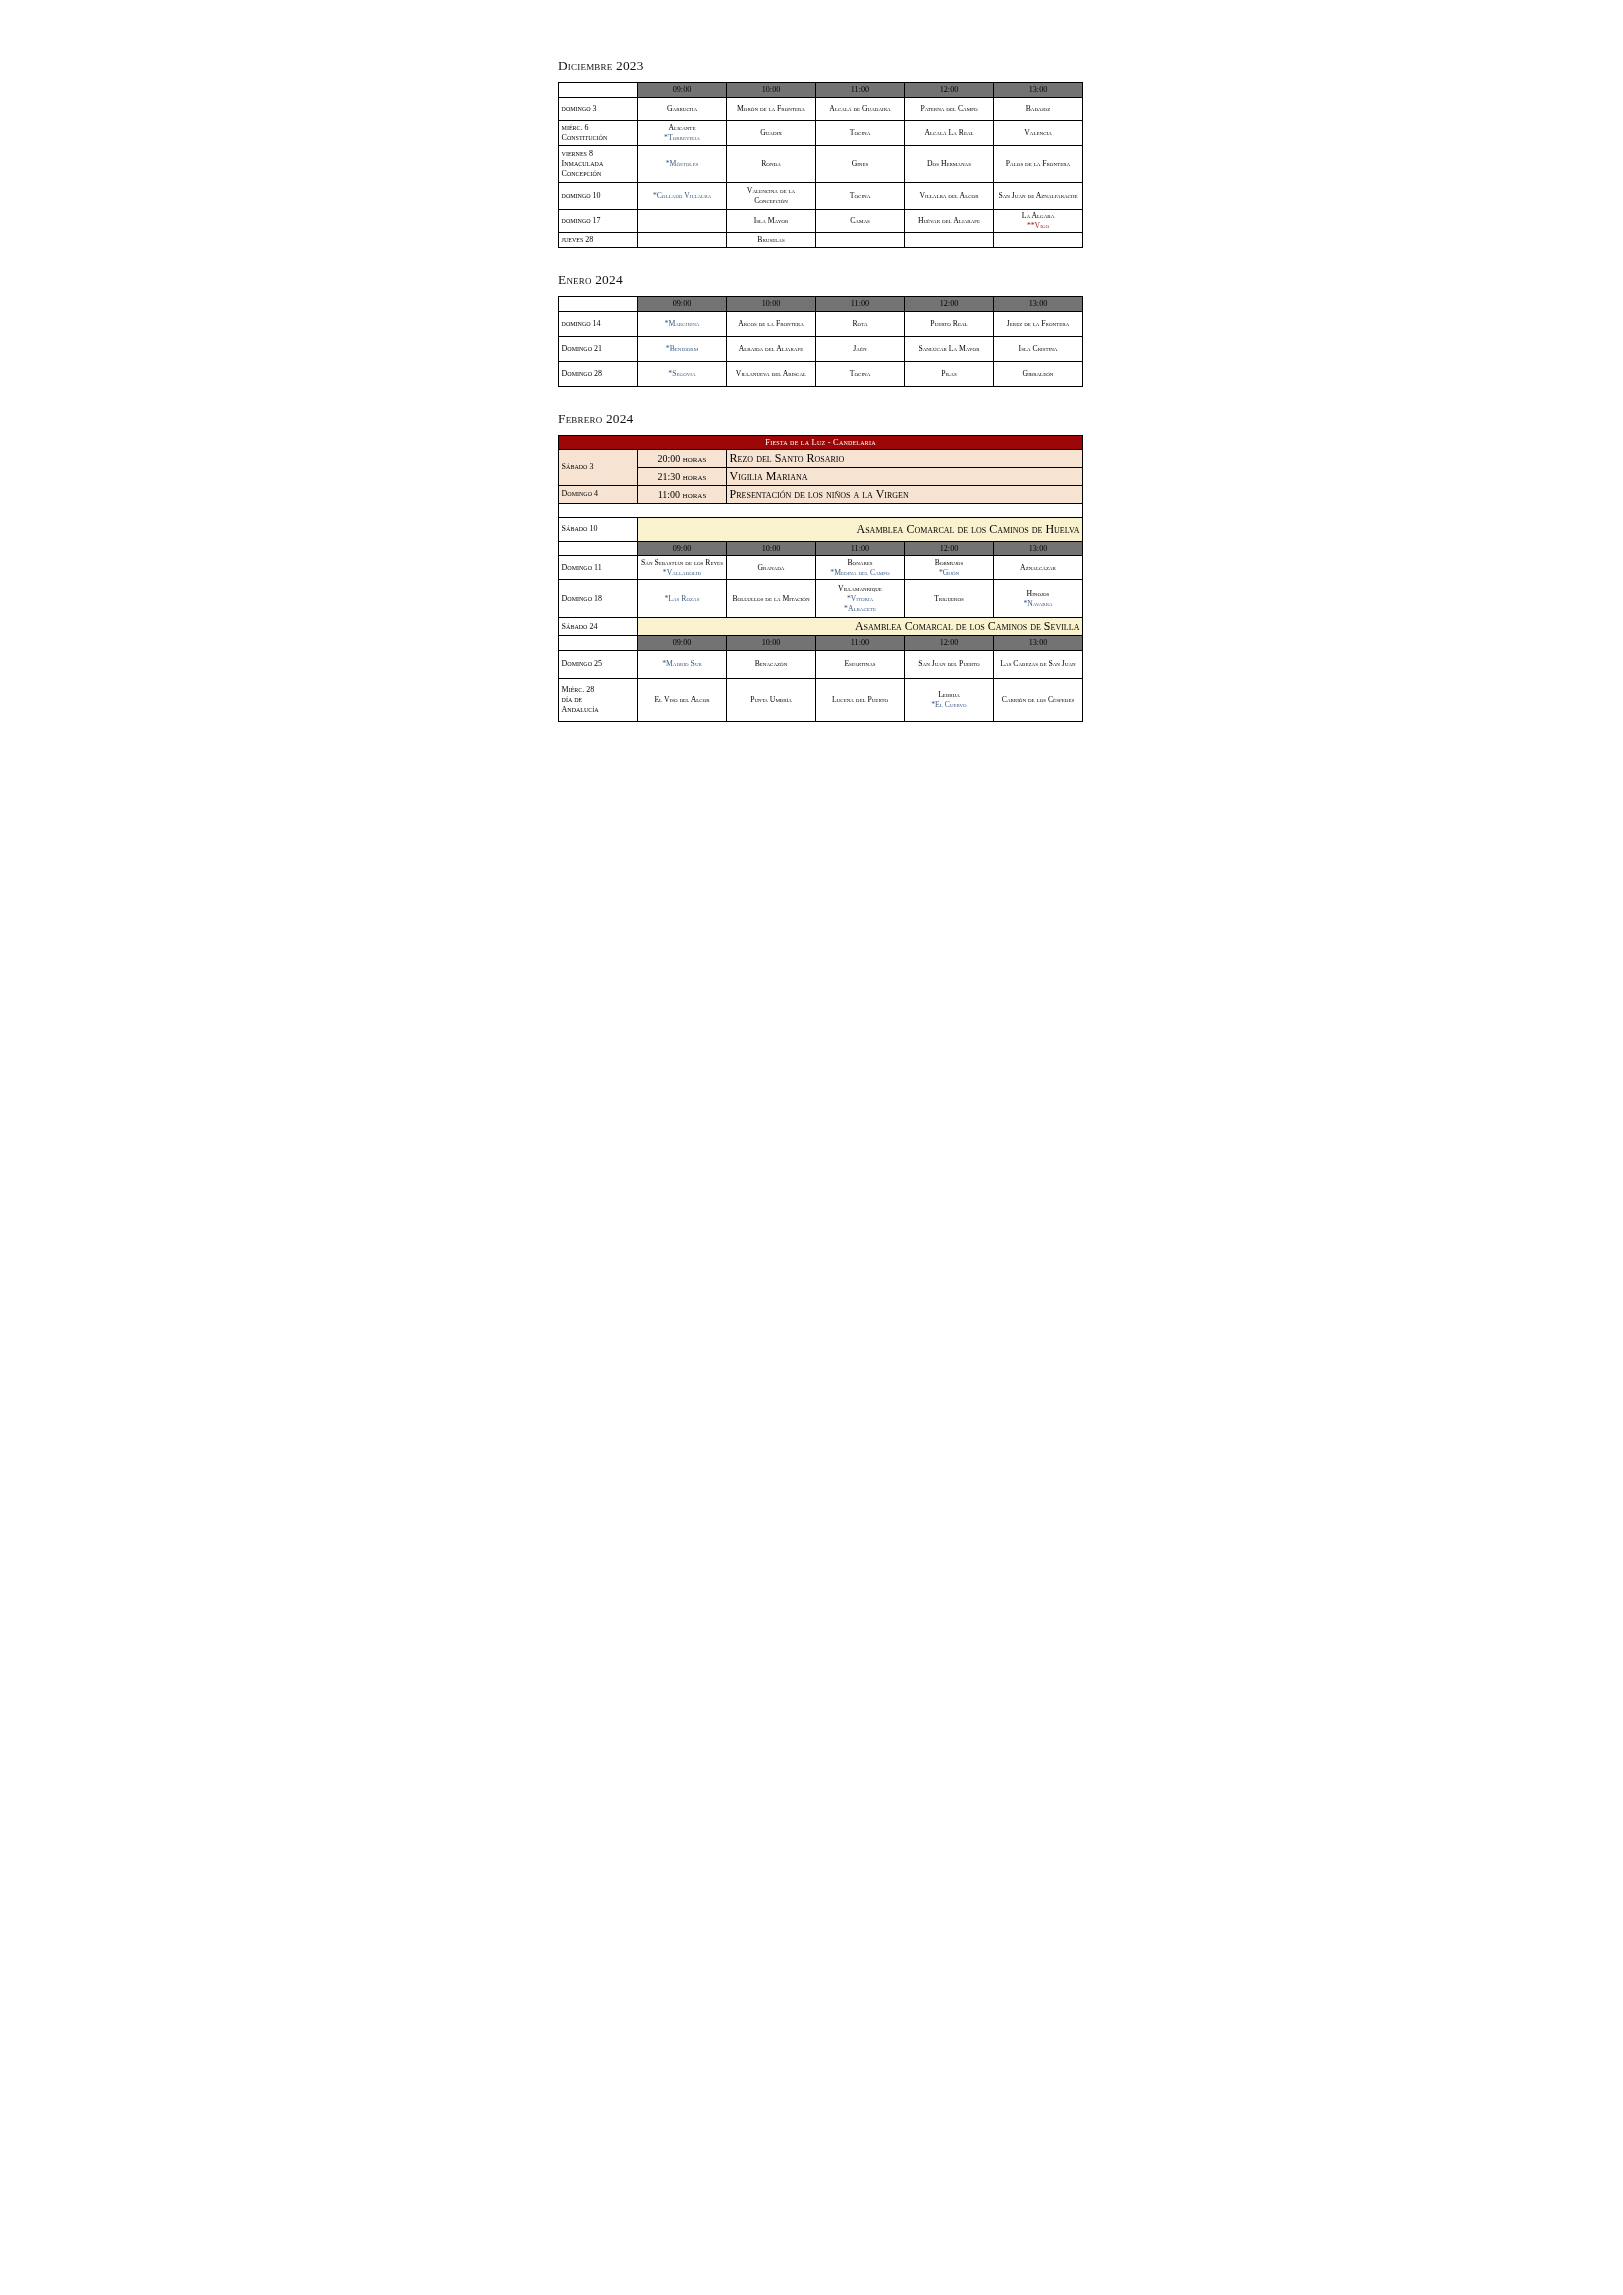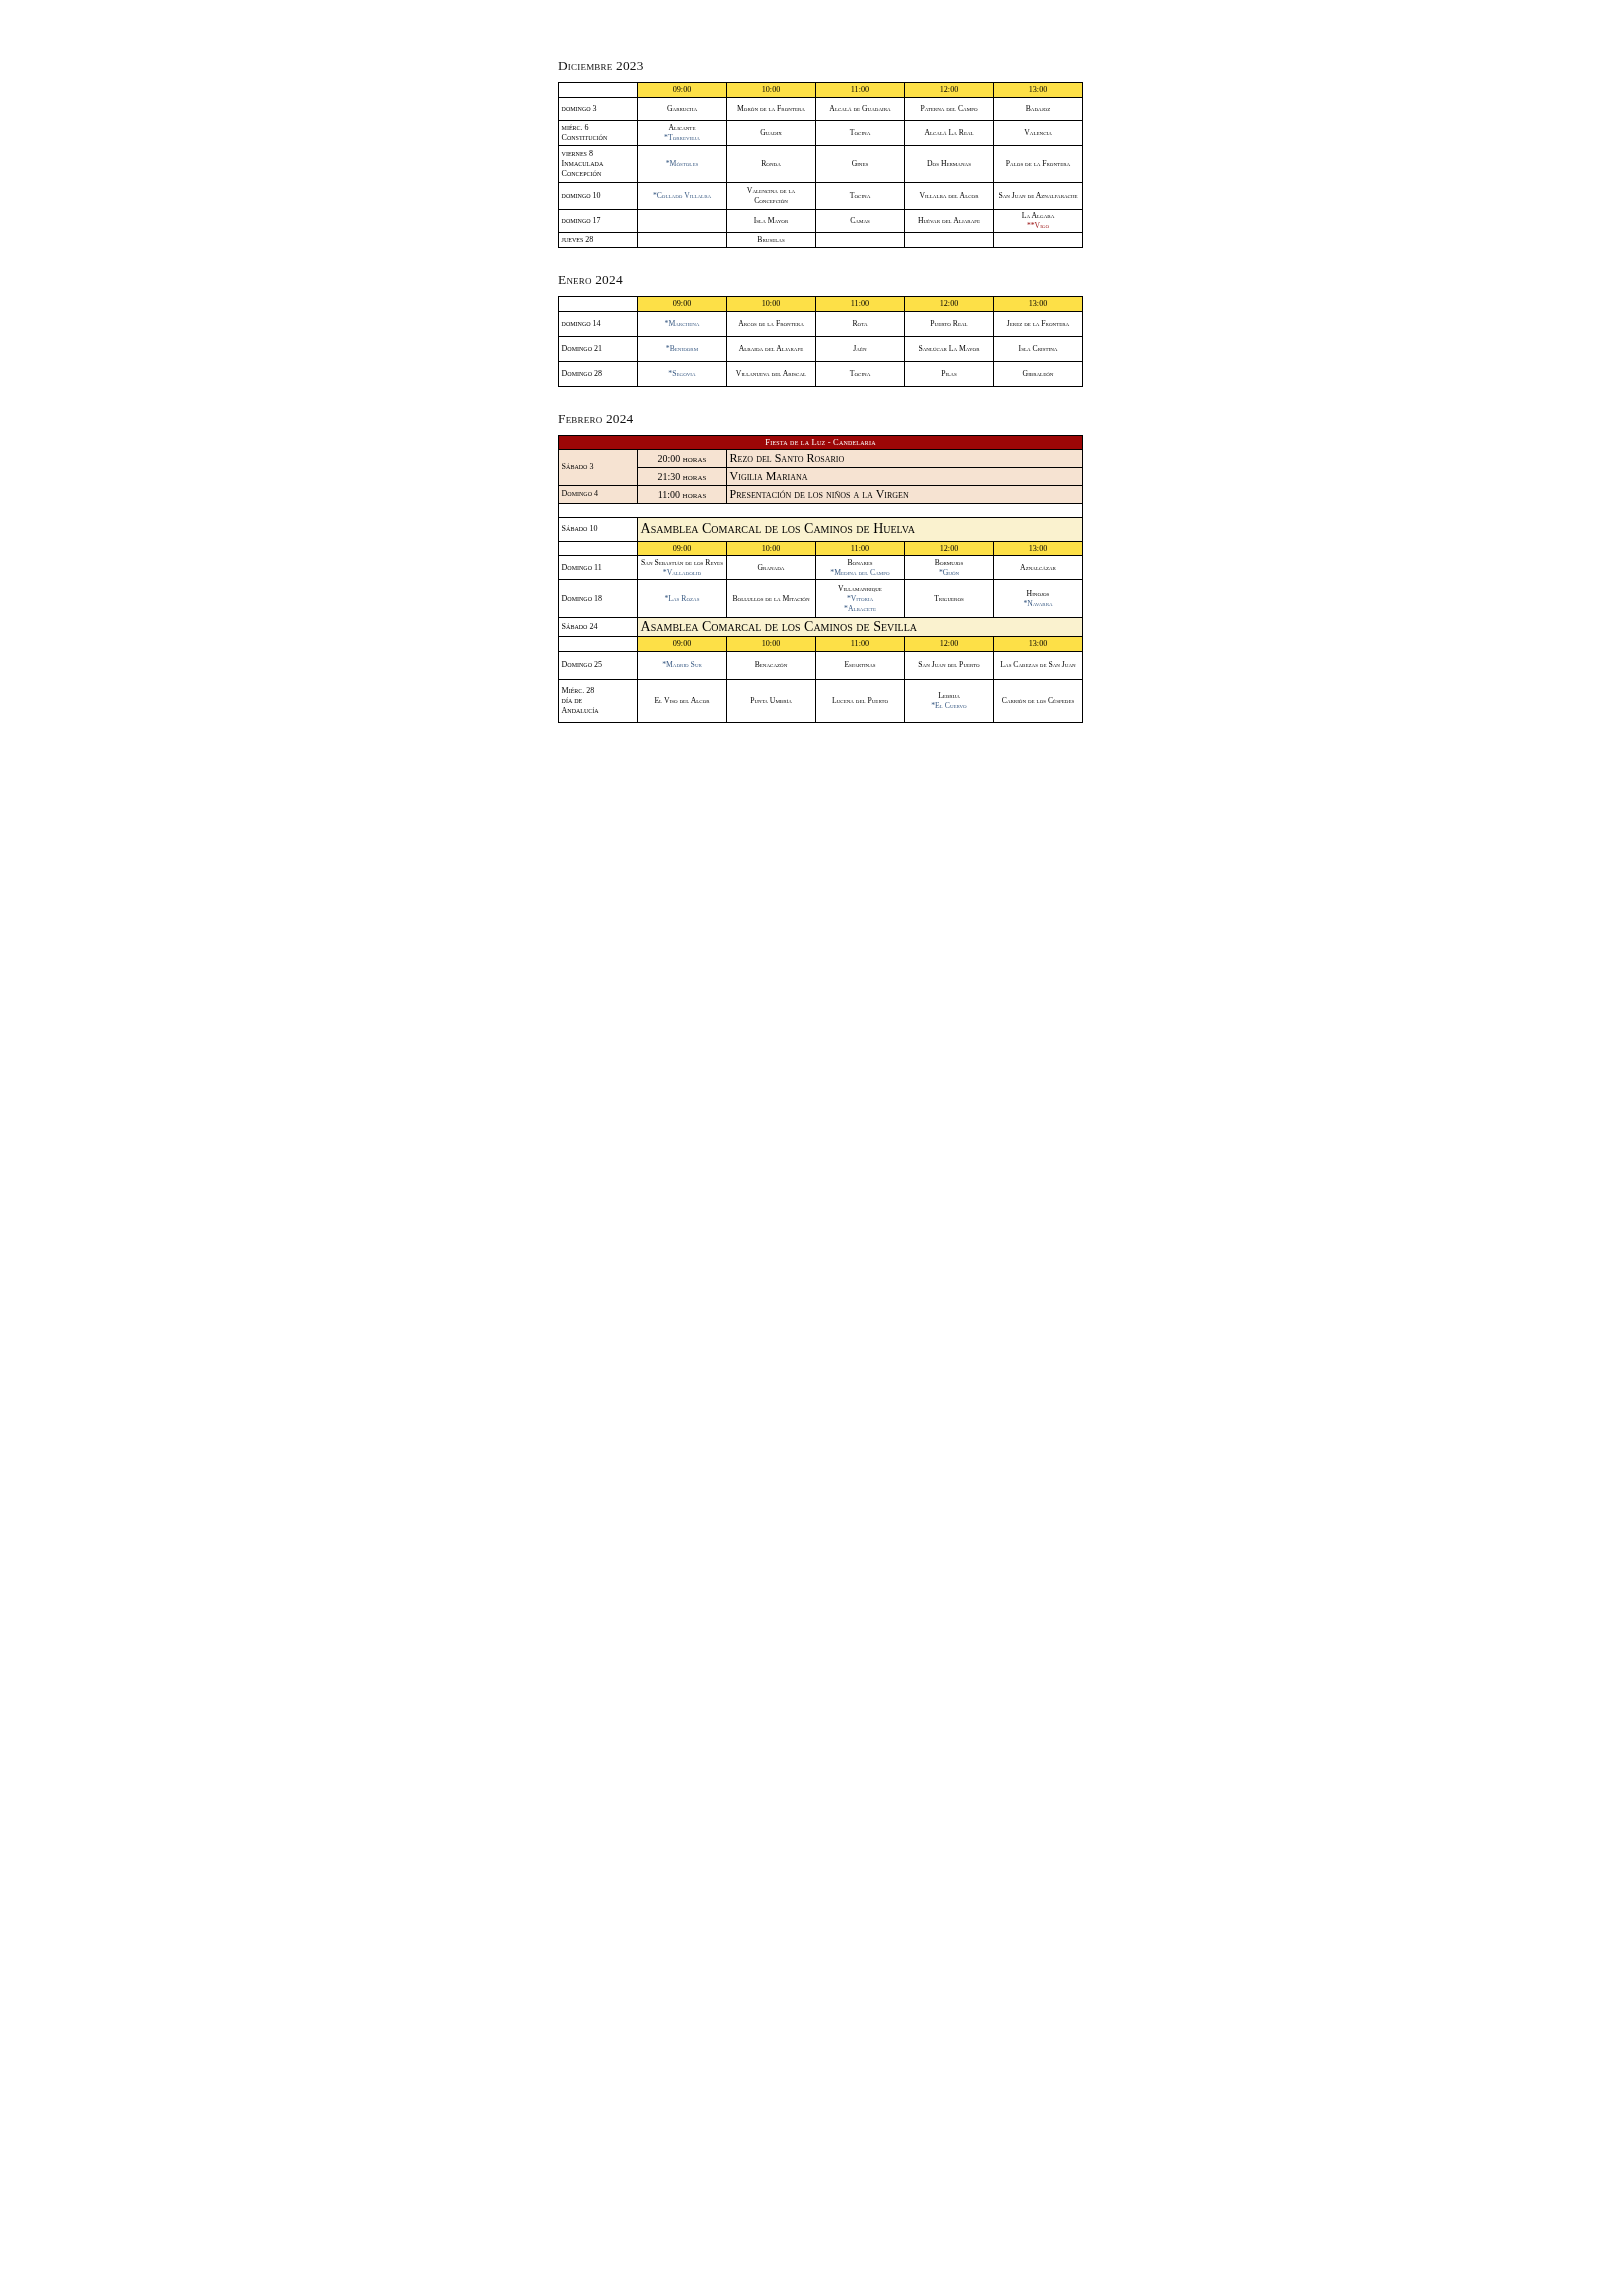--- a/index.html
+++ b/index.html
@@ -38,40 +38,40 @@
     vertical-align:middle;
     overflow:hidden;
   }
   td.daycell{
     text-align:left;
     font-size:8px;
     line-height:1.25;
     padding-left:4.6px;
   }
   td.timecell{
-    background:#fde047;
+    background:#737373;
     text-align:center;
     font-size:8.2px;
   }
   td.citycell{
     text-align:center;
     font-size:7.7px;
     line-height:1.27;
   }
   td.banner{
     background:#9c0606;
     color:#ffffff;
     text-align:center;
     font-size:8.5px;
     letter-spacing:0.2px;
   }
   tr.peach td{background:#f6e3d2;}
   td.hourcell{text-align:center;font-size:10px;}
   td.actcell{text-align:left;font-size:12px;}
-  td.yellow{background:#faf2cf;text-align:left;font-size:14px;}
+  td.yellow{background:#faf2cf;text-align:right;font-size:12px;}
   td.blankrow{border-left:none;border-right:none;background:#fff;}
   .line{display:block;}
   .blue{color:#395a83;}
   .red{color:#9b1212;}
 </style>
 </head>
 <body>
 
 <div class="page">
 <div class="content">

